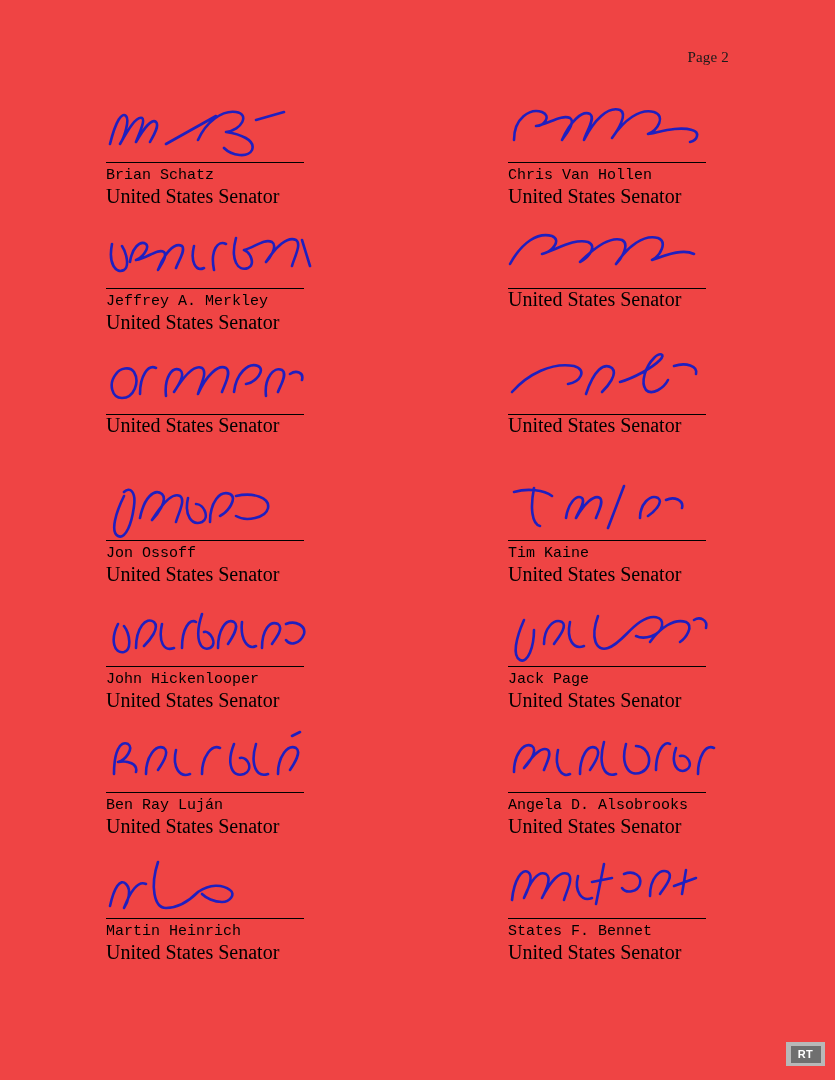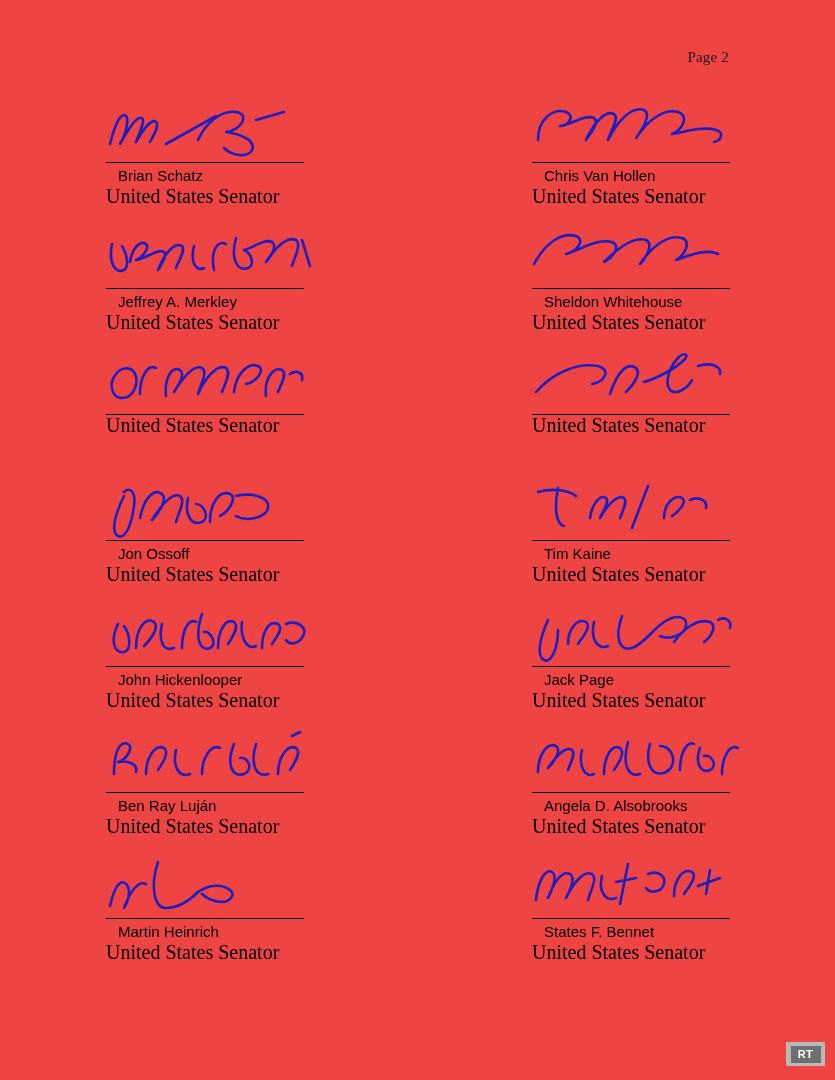--- a/index.html
+++ b/index.html
@@ -37,21 +37,21 @@
   }
   .sig-row {
     position: relative;
     height: 126px;
   }
   .sig-block {
     position: absolute;
     width: 300px;
   }
   .sig-block.col-left { left: 106px; }
-  .sig-block.col-right { left: 532px; }
+  .sig-block.col-right { left: 508px; }
 
   .sig-art {
     position: relative;
     height: 62px;
     width: 200px;
     overflow: visible;
   }
   .sig-art svg {
     position: absolute;
     left: 0;
@@ -61,22 +61,21 @@
   .sig-rule {
     border-bottom: 1.3px solid #000;
     width: 198px;
     margin-top: 0px;
   }
   .col-right .sig-rule { width: 198px; }
   .sig-name {
     font-size: 15px;
     line-height: 20px;
     margin-top: 3px;
-    font-family: Liberation Sans, sans-serif;
-    margin-left: 12px;
+    font-family: Liberation Mono, monospace;
   }
   .sig-title {
     font-size: 20px;
     line-height: 20px;
     font-family: "Liberation Serif", serif;
   }
   .watermark {
     position: absolute;
     right: 10px;
     bottom: 14px;
@@ -143,21 +142,20 @@
           <div class="sig-name">Jeffrey A. Merkley</div>
           <div class="sig-title">United States Senator</div>
         </div>
         <div class="sig-block col-right">
           <div class="sig-art">
             <svg width="210" height="62" viewBox="0 0 210 62">
               <path d="M2,38 C14,16 30,6 44,10 C54,14 44,26 34,28 C48,24 66,12 80,16 C90,20 80,32 72,36 C86,22 102,10 114,14 C122,18 114,32 108,38 C120,20 136,8 150,12 C160,16 152,30 144,34 C156,30 174,22 186,28" fill="none" stroke="#1f1fbf" stroke-width="2.6" stroke-linecap="round" stroke-linejoin="round"></path>
             </svg>
           </div>
           <div class="sig-rule"></div>
-          <div class="sig-name">Sheldon Whitehouse</div>
           <div class="sig-title">United States Senator</div>
         </div>
       </div>
       <div class="sig-row">
         <div class="sig-block col-left">
           <div class="sig-art">
             <svg width="210" height="62" viewBox="0 0 210 62">
               <path d="M10,22 C2,32 6,46 16,46 C28,46 34,30 28,20 C24,14 14,16 10,22 M34,42 C34,24 42,12 50,16 M60,44 C58,26 66,14 74,18 C80,22 72,34 68,40 C78,24 88,12 96,16 C102,20 94,34 92,42 C100,24 112,12 120,16 C126,20 118,34 116,40 M128,40 C130,22 142,10 152,14 C160,18 150,30 140,32 M160,44 C158,26 168,14 176,18 C182,22 174,34 172,40 M184,22 C190,18 198,20 196,28" fill="none" stroke="#1f1fbf" stroke-width="2.6" stroke-linecap="round" stroke-linejoin="round"></path>
             </svg>
           </div>

